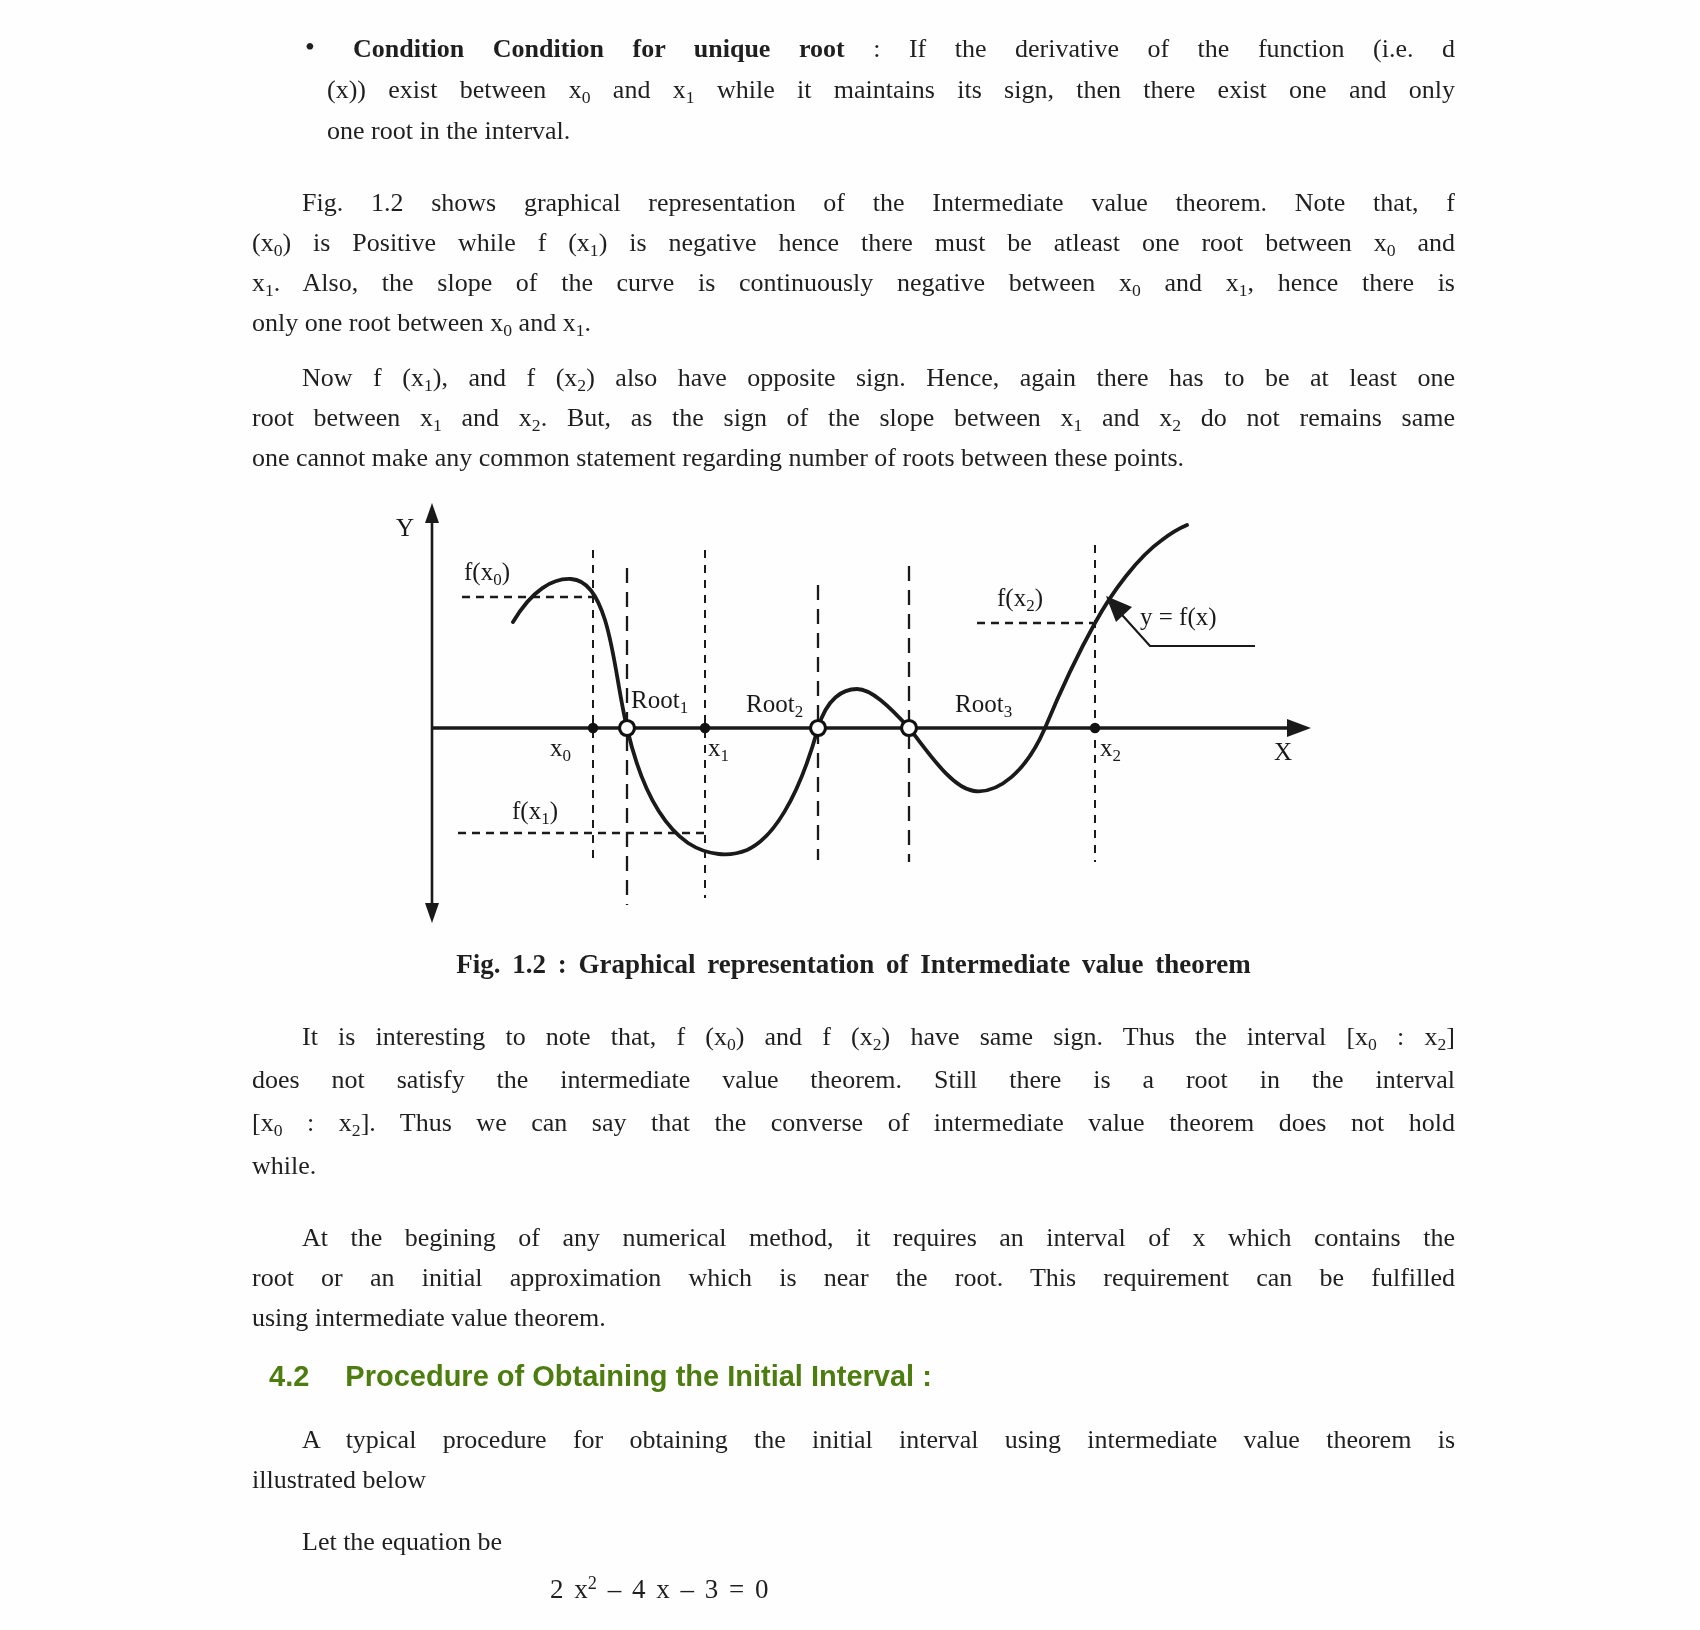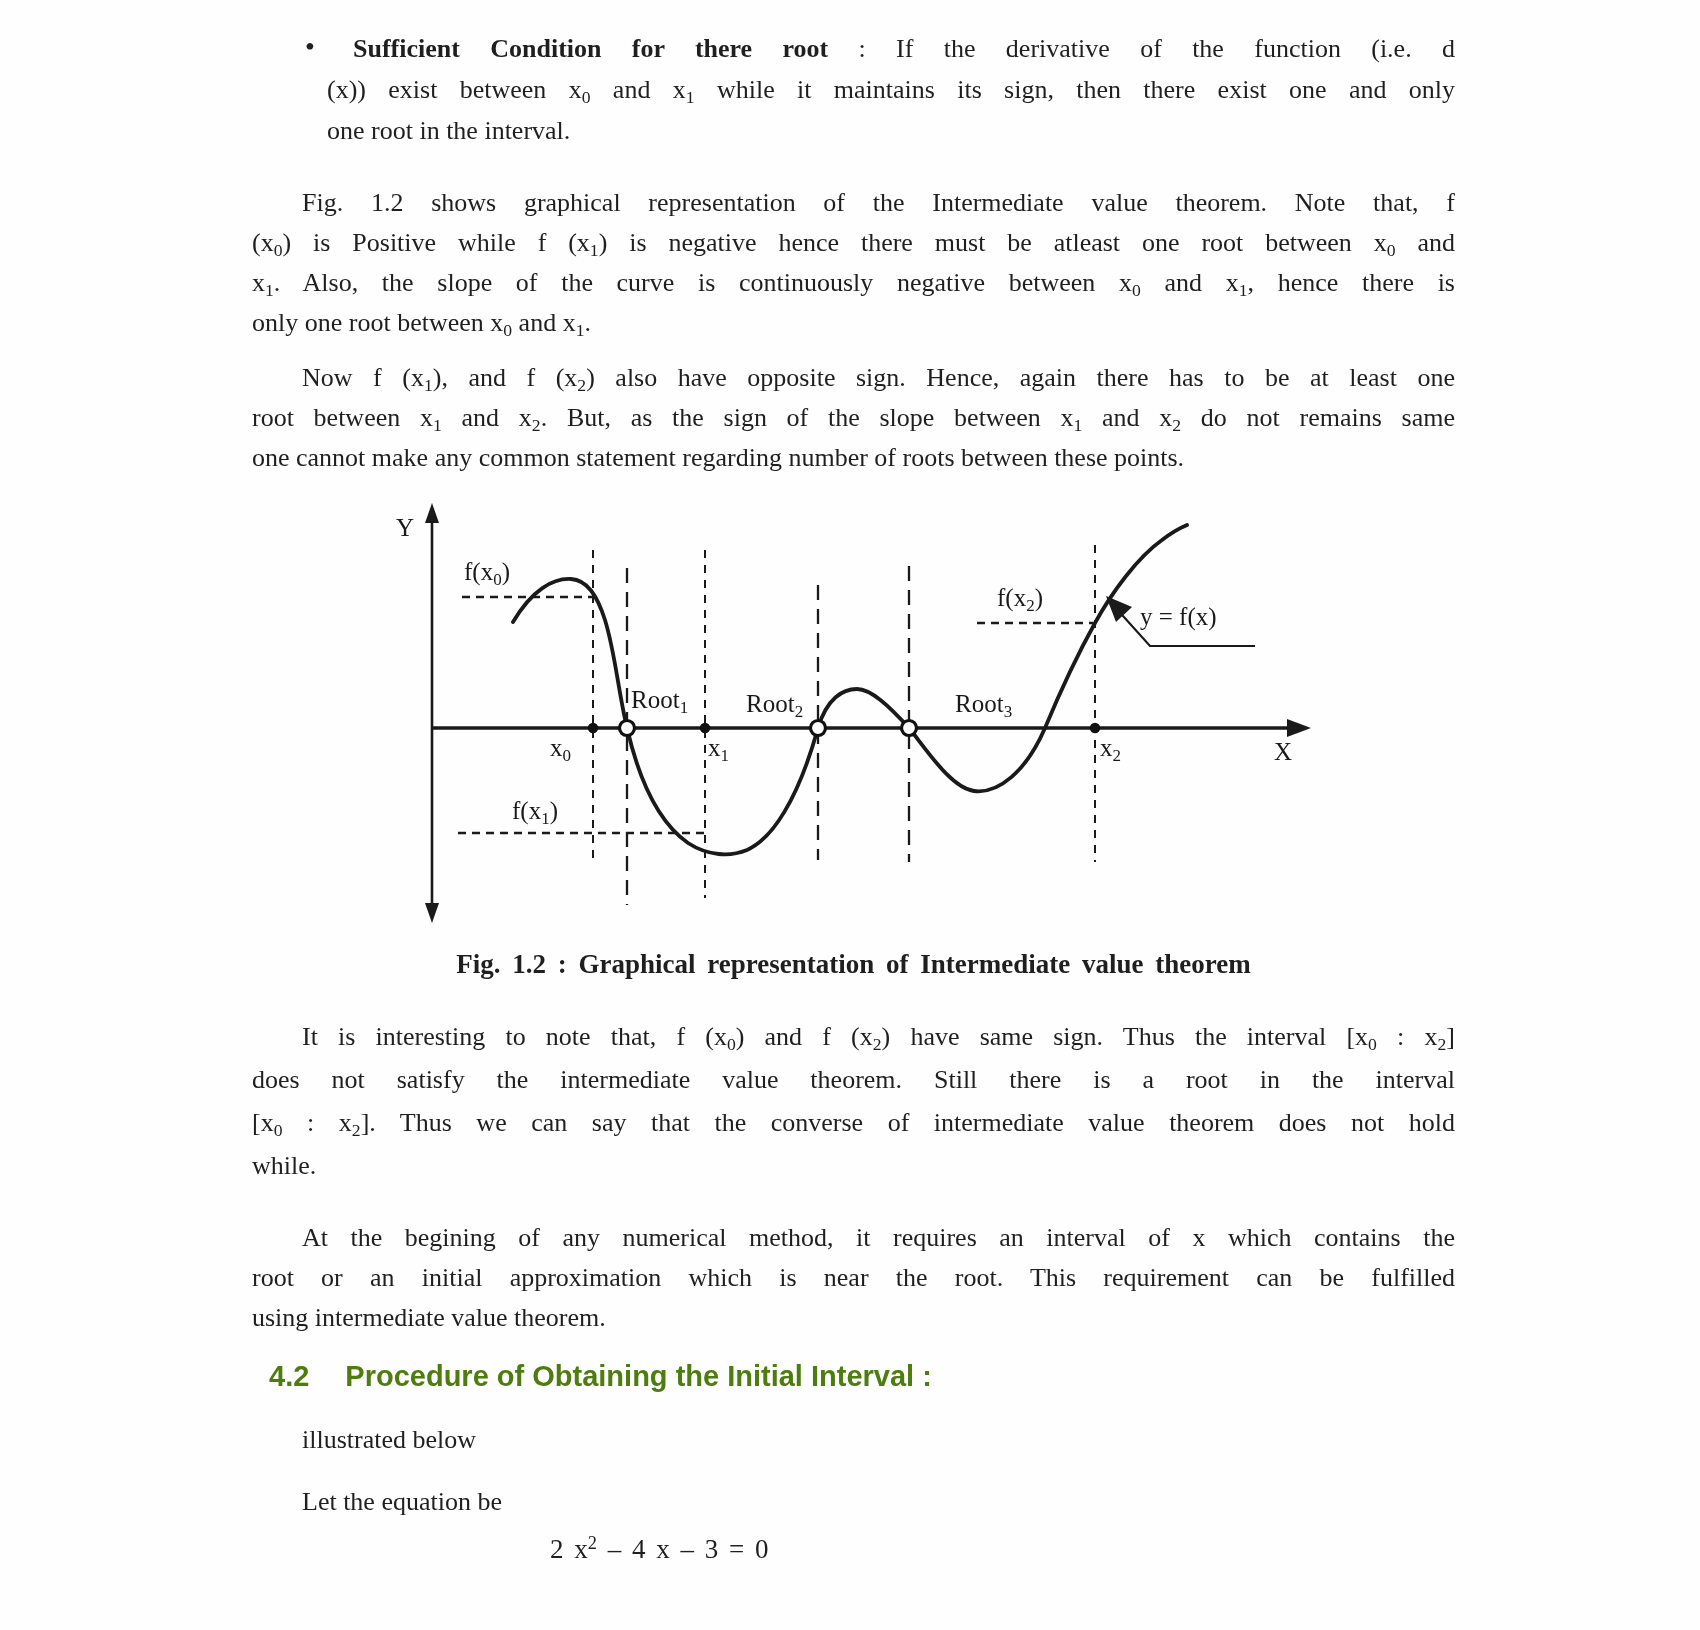--- a/index.html
+++ b/index.html
@@ -38,21 +38,21 @@
 </style>
 </head>
 <body>
 
 <div class="page">
   <div class="content">
 
     <div class="bullet-wrap">
       <span class="bullet-marker">•</span>
       <div class="bullet-text">
-          <div class="tline"><b>Sufficient Condition for there root</b> :  If the derivative of the function  (i.e. d</div>
+          <div class="tline"><b>Condition Condition for unique root</b> :  If the derivative of the function  (i.e. d</div>
           <div class="tline">(x)) exist between x<sub>0</sub> and x<sub>1</sub> while it maintains its sign, then there exist one and only</div>
           <div class="tline tline-last">one root in the interval.</div>
         </div>
     </div>
 
     <div class="para p1">
         <div class="tline">Fig. 1.2 shows graphical representation of the Intermediate value theorem. Note that, f</div>
         <div class="tline">(x<sub>0</sub>) is Positive while f (x<sub>1</sub>) is negative hence there must be atleast one root between x<sub>0</sub> and</div>
         <div class="tline">x<sub>1</sub>. Also, the slope of the curve is continuously negative between x<sub>0</sub> and x<sub>1</sub>, hence there is</div>
         <div class="tline tline-last">only one root between x<sub>0</sub> and x<sub>1</sub>.</div>
@@ -138,20 +138,21 @@
         <div class="tline">root or an initial approximation which is near the root. This requirement can be fulfilled</div>
         <div class="tline tline-last">using intermediate value theorem.</div>
       </div>
 
     <div class="heading">
       <span>4.2</span>
       <span>Procedure of Obtaining the Initial Interval :</span>
     </div>
 
     <div class="para p5">
+        <div class="tline">A typical procedure for obtaining the initial interval using intermediate value theorem is</div>
         <div class="tline tline-last">illustrated below</div>
       </div>
 
     <div class="para p6">
         <div class="tline tline-last">Let the equation be</div>
       </div>
 
     <div class="equation">2 x<sup>2</sup> – 4 x – 3  =  0</div>
 
   </div>

